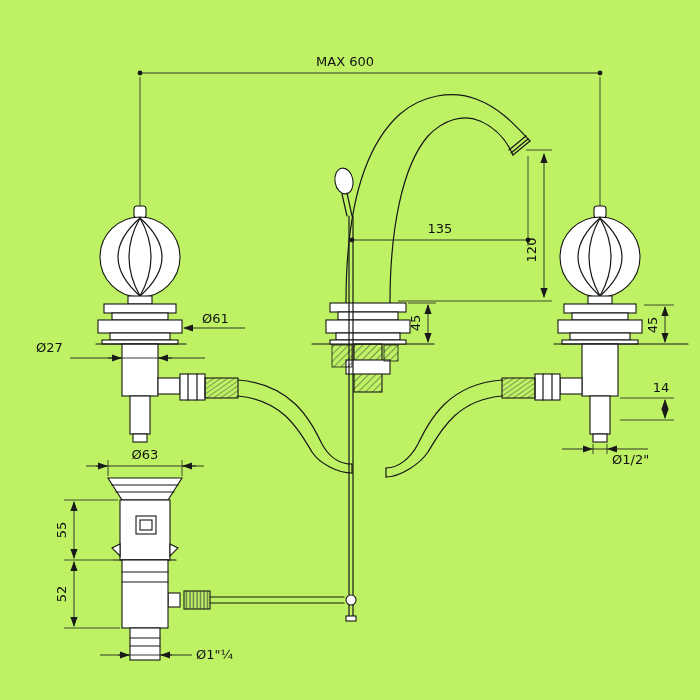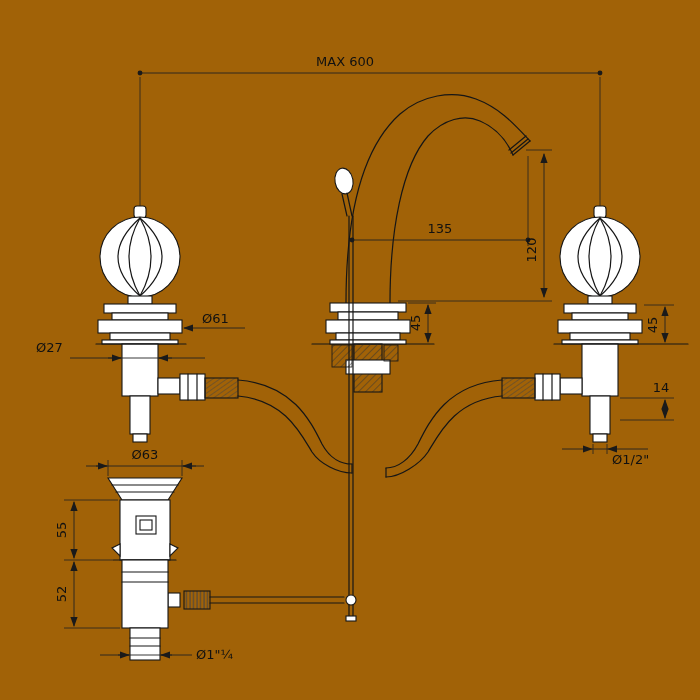--- a/index.html
+++ b/index.html
@@ -1,16 +1,16 @@
 <!DOCTYPE html>
 <html><head>
 <meta charset="utf-8">
 <style>
   html,body{margin:0;padding:0;background:#fff;}
-  #stage{position:relative;width:700px;height:700px;background:#a16207;overflow:hidden;
+  #stage{position:relative;width:700px;height:700px;background:#bef264;overflow:hidden;
          font-family:"DejaVu Sans","Liberation Sans",sans-serif;}
   svg{position:absolute;left:0;top:0;}
   svg text{font-family:"DejaVu Sans","Liberation Sans",sans-serif;font-size:13px;fill:#111;}
   .part{stroke:#161616;stroke-width:1.2;fill:none;stroke-linecap:round;}
   .partf{stroke:#161616;stroke-width:1.1;fill:#ffffff;}
   .dim{stroke:#222222;stroke-width:0.9;fill:none;}
   .thin{stroke:#222222;stroke-width:0.8;fill:none;}
 </style>
 </head>
 <body>

